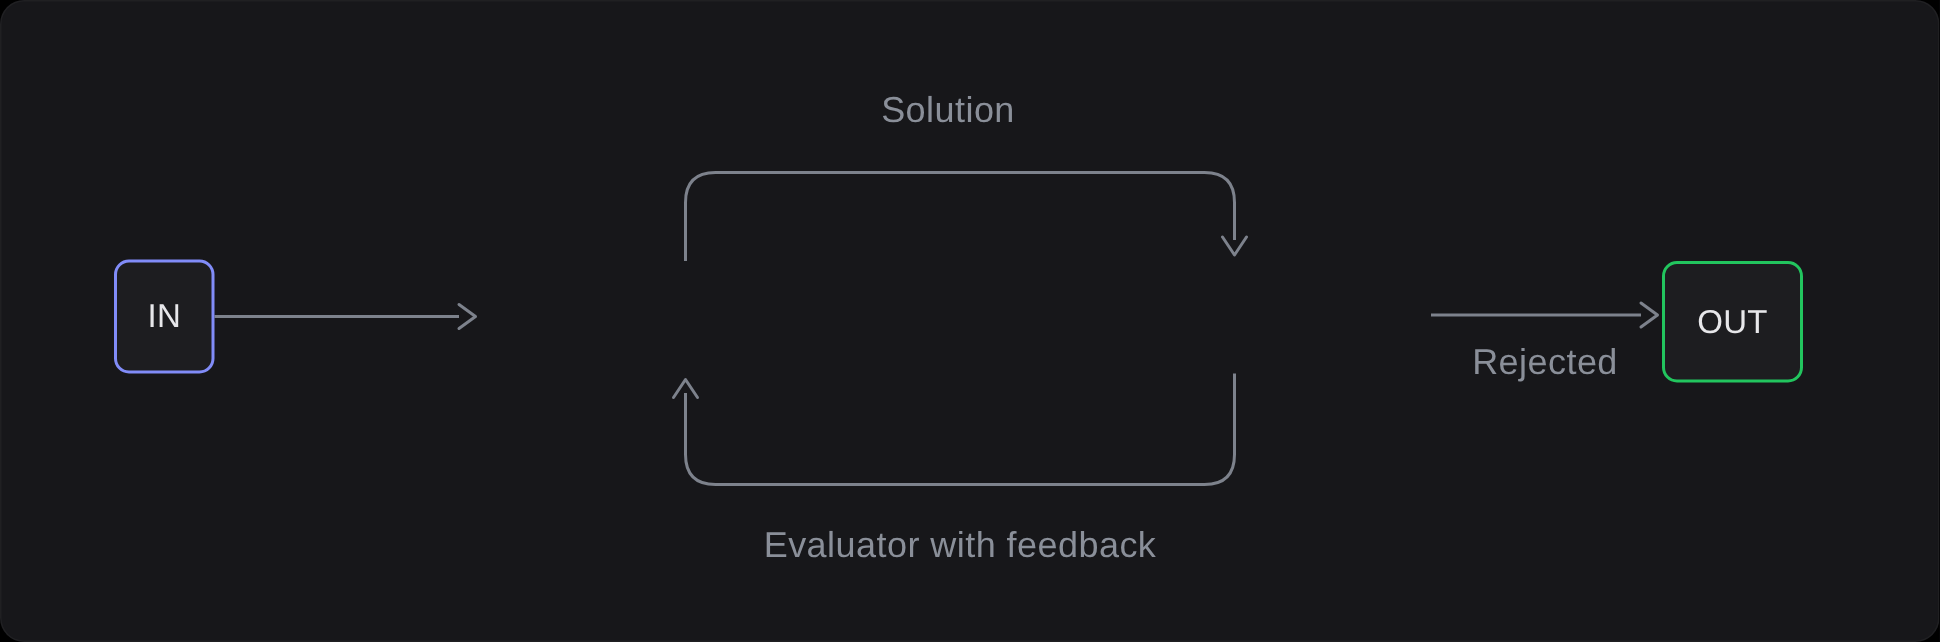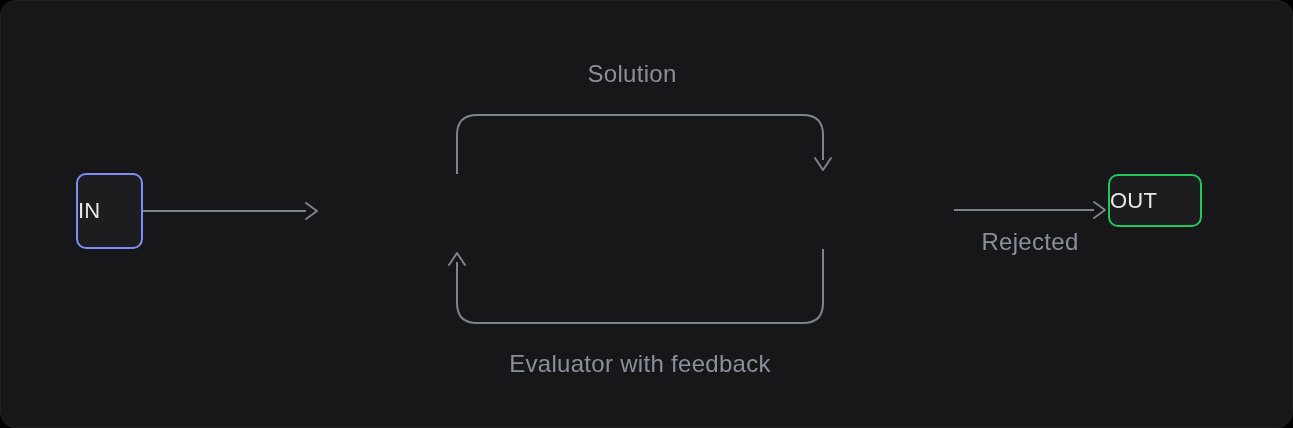--- a/index.html
+++ b/index.html
@@ -32,20 +32,21 @@
     fill: none;
     stroke: var(--color-edge-line, #7d828c);
     stroke-width: 2;
     stroke-linecap: round;
     stroke-linejoin: round;
   }
   .node {
     position: absolute;
     display: flex;
     align-items: center;
+    justify-content: center;
     background: var(--color-node-bg, #1d1d20);
     border: 2px solid #888;
     border-radius: 10px;
     box-sizing: border-box;
     color: var(--color-node-text, #e7e7ea);
     font-size: 22px;
     font-weight: 500;
     letter-spacing: 0.2px;
     white-space: nowrap;
   }
@@ -55,21 +56,21 @@
   }
   .node-generator {
     left: 318px; top: 174px; width: 265px; height: 74px;
     border-color: var(--color-accent-llm, #fbbf24);
   }
   .node-evaluator {
     left: 694px; top: 173px; width: 260px; height: 76px;
     border-color: var(--color-accent-llm, #fbbf24);
   }
   .node-out {
-    left: 1108px; top: 174px; width: 94px; height: 53px;
+    left: 1108px; top: 174px; width: 94px; height: 81px;
     border-color: var(--color-accent-out, #22c55e);
   }
   .edge-label {
     position: absolute;
     transform: translate(-50%, -50%);
     color: var(--color-edge-label, #8a8f99);
     font-size: 24px;
     font-weight: 400;
     letter-spacing: 0.3px;
     white-space: nowrap;

